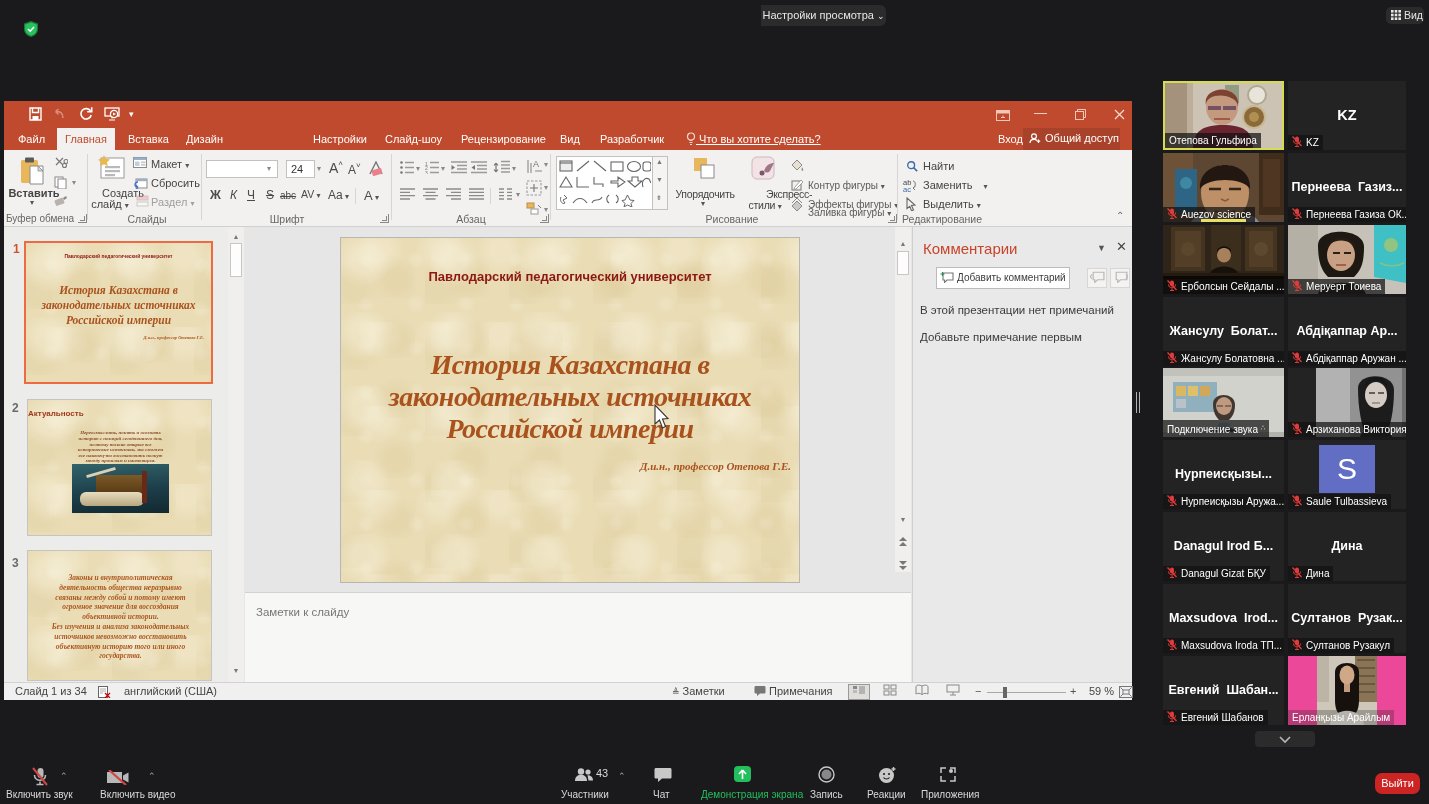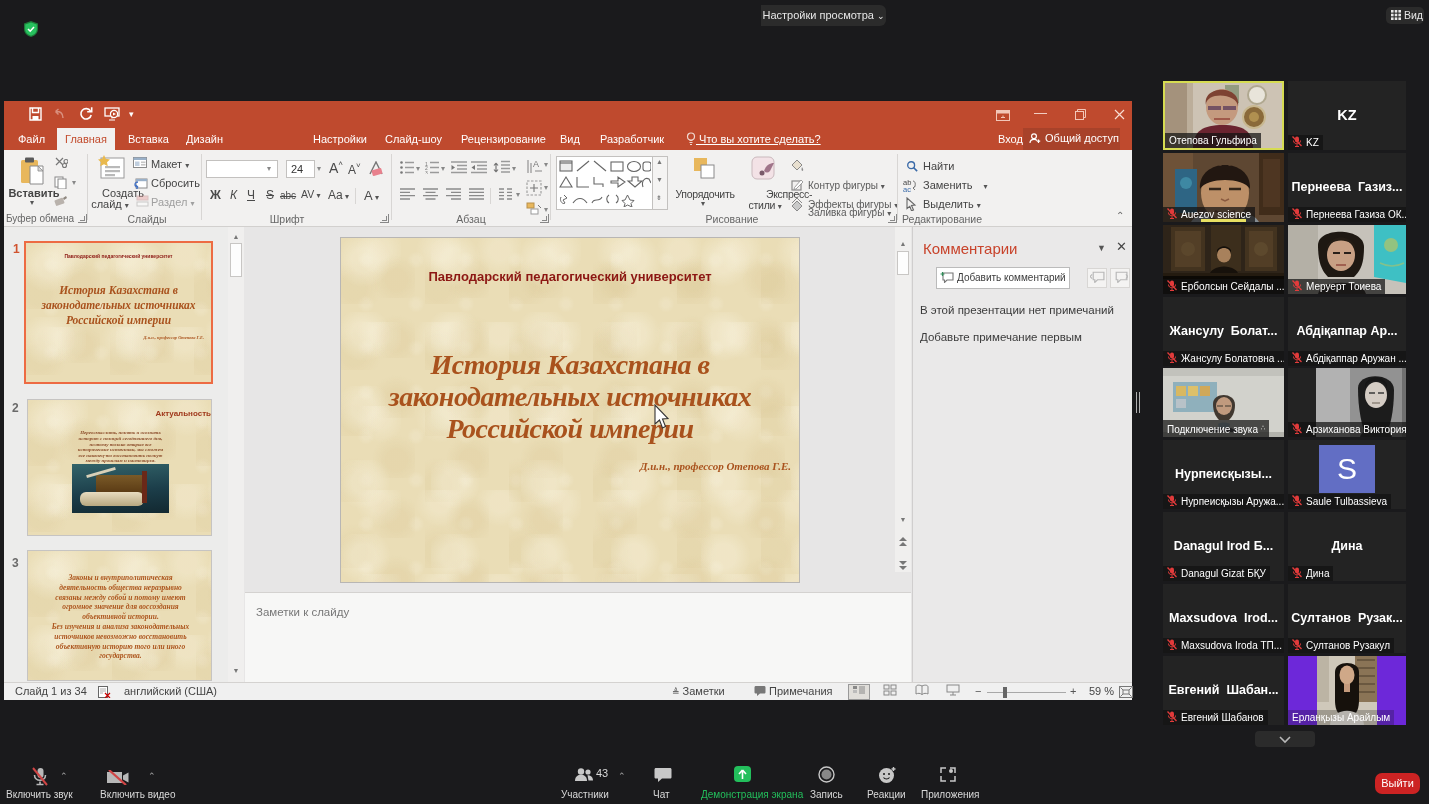--- a/index.html
+++ b/index.html
@@ -374,21 +374,21 @@
     <div class="abs" id="content">
       <div class="abs" id="thumbs">
         <div class="abs" style="left:9px;top:15px;color:#d0532f;font-weight:bold;font-size:12px;">1</div>
         <div class="abs parch" style="left:20px;top:14px;width:189px;height:143px;border:2px solid #ed6b43;">
           <div class="abs" style="left:0;top:11px;width:100%;text-align:center;font-weight:bold;color:#8c1713;font-size:8px;transform:scale(0.62);transform-origin:center top;white-space:nowrap;">Павлодарский педагогический университет</div>
           <div class="abs tserif" style="left:0;top:40px;width:100%;text-align:center;font-size:11.5px;line-height:15px;">История Казахстана в<br>законодательных источниках<br>Российской империи</div>
           <div class="abs tserif" style="left:0;top:92px;width:178px;text-align:right;font-size:8px;transform:scale(0.55);transform-origin:right top;">Д.и.н., профессор Отепова Г.Е.</div>
         </div>
         <div class="abs" style="left:8px;top:174px;color:#6a6a6a;font-weight:bold;font-size:12px;">2</div>
         <div class="abs parch" style="left:23px;top:172px;width:185px;height:137px;border:1px solid #c6c4c2;">
-          <div class="abs" style="left:0;top:9px;width:100%;text-align:right;font-weight:bold;color:#a0391c;font-size:8px;">Актуальность</div>
+          <div class="abs" style="left:0;top:9px;width:100%;text-align:left;font-weight:bold;color:#a0391c;font-size:8px;">Актуальность</div>
           <div class="abs tserif" style="left:20px;top:30px;width:145px;text-align:center;font-size:8px;line-height:9px;transform:scale(0.62);transform-origin:center top;color:#8a4a28;">Переосмыслить, понять и осознать историю с позиций сегодняшнего дня, поэтому только открыв все исторические источники, мы сможем все наконец-то восстановить полную между прошлым и настоящим.</div>
           <div class="abs" style="left:44px;top:64px;width:97px;height:49px;background:linear-gradient(175deg,#33646a 0%,#1c3e4a 55%,#122830 100%);">
             <div class="abs" style="left:24px;top:11px;width:50px;height:18px;background:linear-gradient(#7a5a28,#5a3a14);border-radius:2px;box-shadow:0 3px 0 #3a2408;"></div>
             <div class="abs" style="left:8px;top:28px;width:64px;height:14px;background:linear-gradient(#e8dcc0,#b8a880);border-radius:6px;"></div>
             <div class="abs" style="left:70px;top:7px;width:5px;height:32px;background:#6a2818;"></div>
             <div class="abs" style="left:14px;top:7px;width:30px;height:3px;background:#d8d0b8;transform:rotate(-16deg);"></div>
           </div>
         </div>
         <div class="abs" style="left:8px;top:329px;color:#6a6a6a;font-weight:bold;font-size:12px;">3</div>
         <div class="abs parch" style="left:23px;top:323px;width:185px;height:131px;border:1px solid #c6c4c2;">
@@ -709,21 +709,21 @@
 
     <div class="tile" style="left:1163px;top:656px;">
       <div class="cname">Евгений&nbsp; Шабан...</div>
       <div class="tlabel"><span class="micred"><svg width="10" height="11" viewBox="0 0 10 11">
               <rect x="3" y="0.5" width="4" height="6" rx="2" fill="#e23b3b"></rect>
               <path d="M1.5 4.5 C1.5 9 8.5 9 8.5 4.5 M5 8.5 V10.5 M3 10.5 H7" stroke="#e23b3b" fill="none"></path>
               <path d="M0.5 0.5 L9.5 10" stroke="#e23b3b" stroke-width="1.3"></path>
             </svg></span>Евгений Шабанов</div>
     </div>
 
-    <div class="tile" style="left:1288px;top:656px;width:118px;background:#6d28d9;">
+    <div class="tile" style="left:1288px;top:656px;width:118px;background:#ec4899;">
       <svg class="abs" style="left:29px;top:0;" width="60" height="69" viewBox="0 0 60 69" preserveAspectRatio="none">
         <rect width="60" height="69" fill="#cfc8ba"></rect>
         <rect x="38" y="0" width="22" height="46" fill="#8a7456"></rect>
         <path d="M40 4 H58 M40 12 H58 M40 20 H58 M40 28 H58 M40 36 H58" stroke="#6a5840" stroke-width="2"></path>
         <rect x="0" y="0" width="12" height="46" fill="#bcb4a4"></rect>
         <path d="M18 16 C18 4 42 4 42 16 L42 44 C42 52 40 56 38 58 L22 58 C20 56 18 52 18 44 Z" fill="#16110c"></path>
         <ellipse cx="30" cy="19" rx="7.5" ry="9.5" fill="#cfa888"></ellipse>
         <rect x="27" y="28" width="6" height="8" fill="#c49a7c"></rect>
         <path d="M13 69 C14 50 46 50 47 69 Z" fill="#ece9e2"></path>
       </svg>

